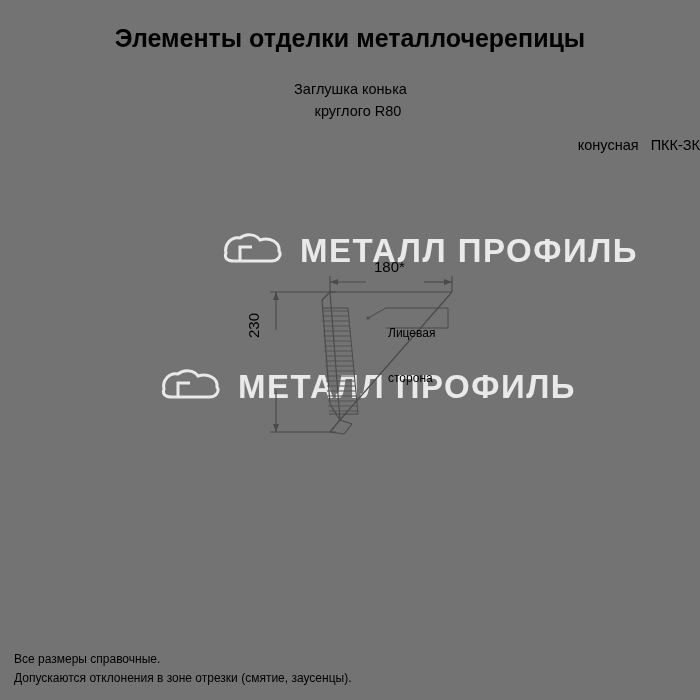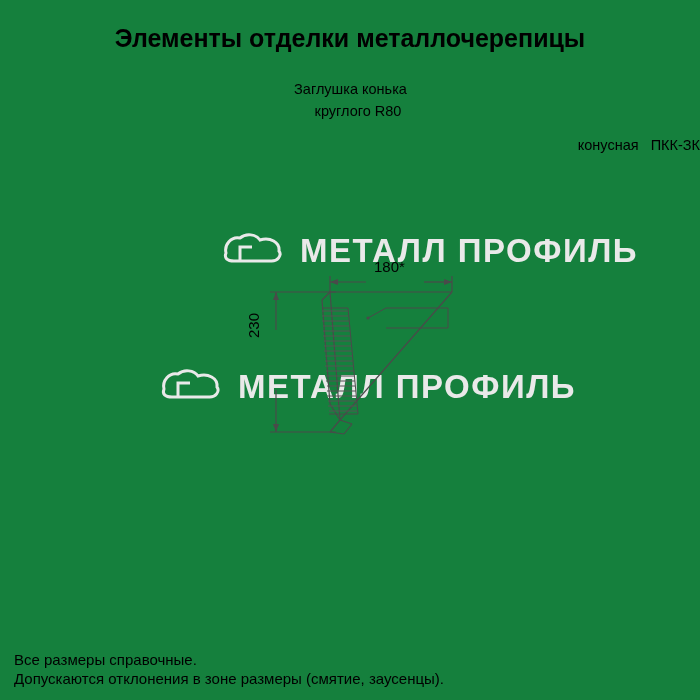--- a/index.html
+++ b/index.html
@@ -12,21 +12,21 @@
     height: 700px;
     position: relative;
     font-family: "Liberation Sans", sans-serif;
     color: #000000;
     overflow: hidden;
   }
 
   .page {
     position: absolute;
     inset: 0;
-    background: #15803d;
+    background: #737373;
   }
 
   
   .title {
     position: absolute;
     top: 24px;
     left: 0;
     width: 700px;
     text-align: center;
     font-size: 25px;
@@ -104,21 +104,21 @@
     line-height: 15px;
     color: #000;
     white-space: pre;
   }
 
   
   .footer {
     position: absolute;
     left: 14px;
     bottom: 12px;
-    font-size: 15px;
+    font-size: 12px;
     line-height: 19px;
     color: #000;
   }
   .footer div { white-space: pre; }
 </style>
 </head>
 <body>
 
 <div class="page">
 
@@ -219,20 +219,24 @@
         <line x1="386" y1="308" x2="448" y2="308"></line>
         <line x1="448" y1="308" x2="448" y2="328"></line>
         <line x1="386" y1="328" x2="448" y2="328"></line>
         <circle cx="368" cy="318" r="1.6" fill="#4a4a4a" stroke="none"></circle>
       </g>
     </svg>
 
     <div class="dim-label dim-180">180*</div>
     <div class="dim-label dim-230">230</div>
 
+    <div class="label-face">
+      <div>Лицевая</div>
+      <div>сторона</div>
+    </div>
   </div>
 
   <div class="footer">
     <div>Все размеры справочные.</div>
-    <div>Допускаются отклонения в зоне размеры (смятие, заусенцы).</div>
+    <div>Допускаются отклонения в зоне отрезки (смятие, заусенцы).</div>
   </div>
 
 </div>
 
 </body></html>

